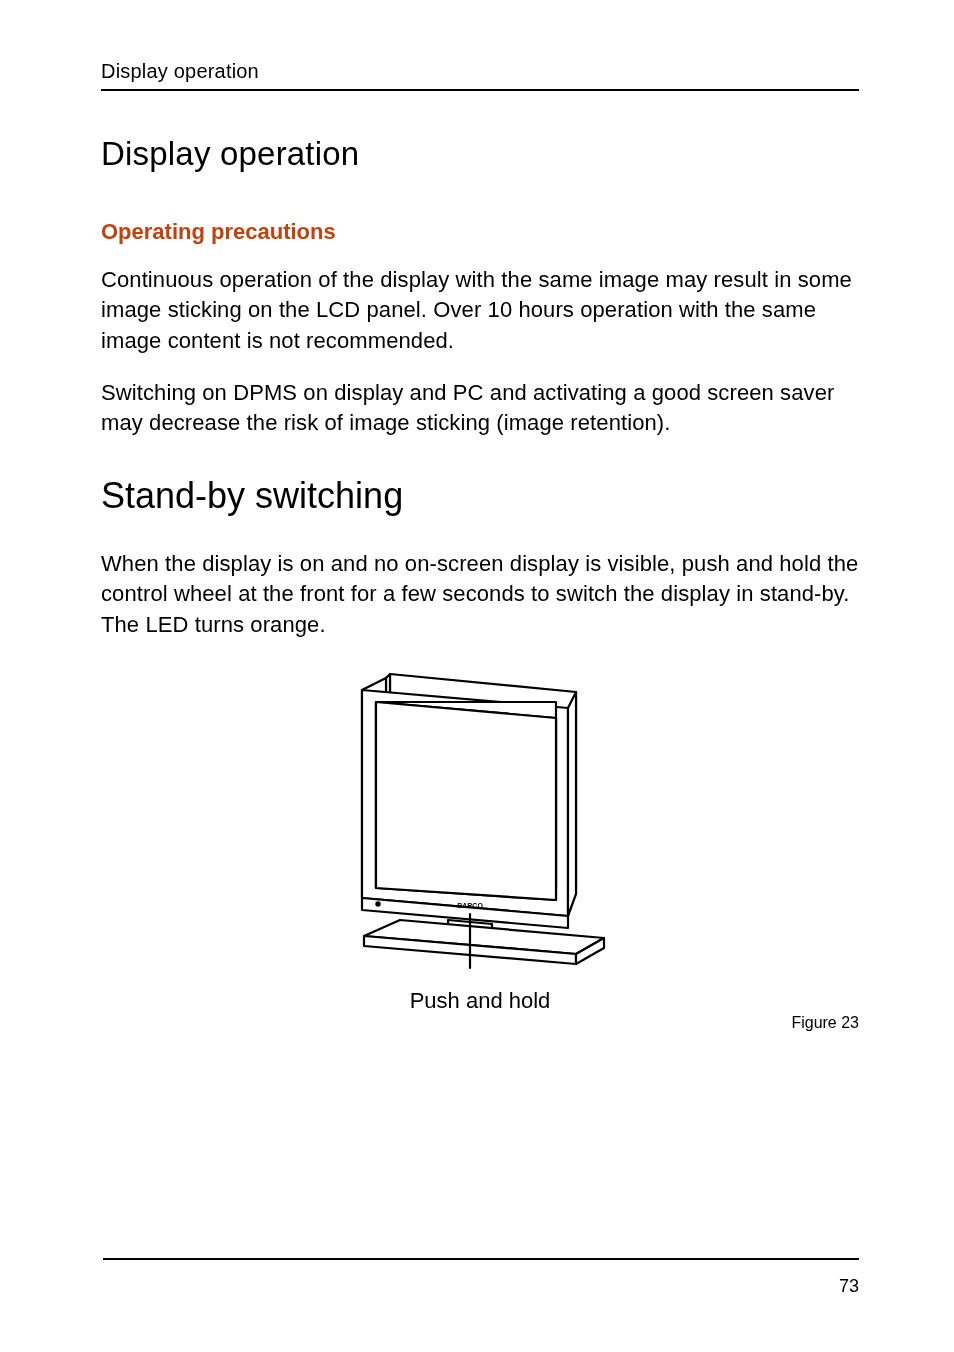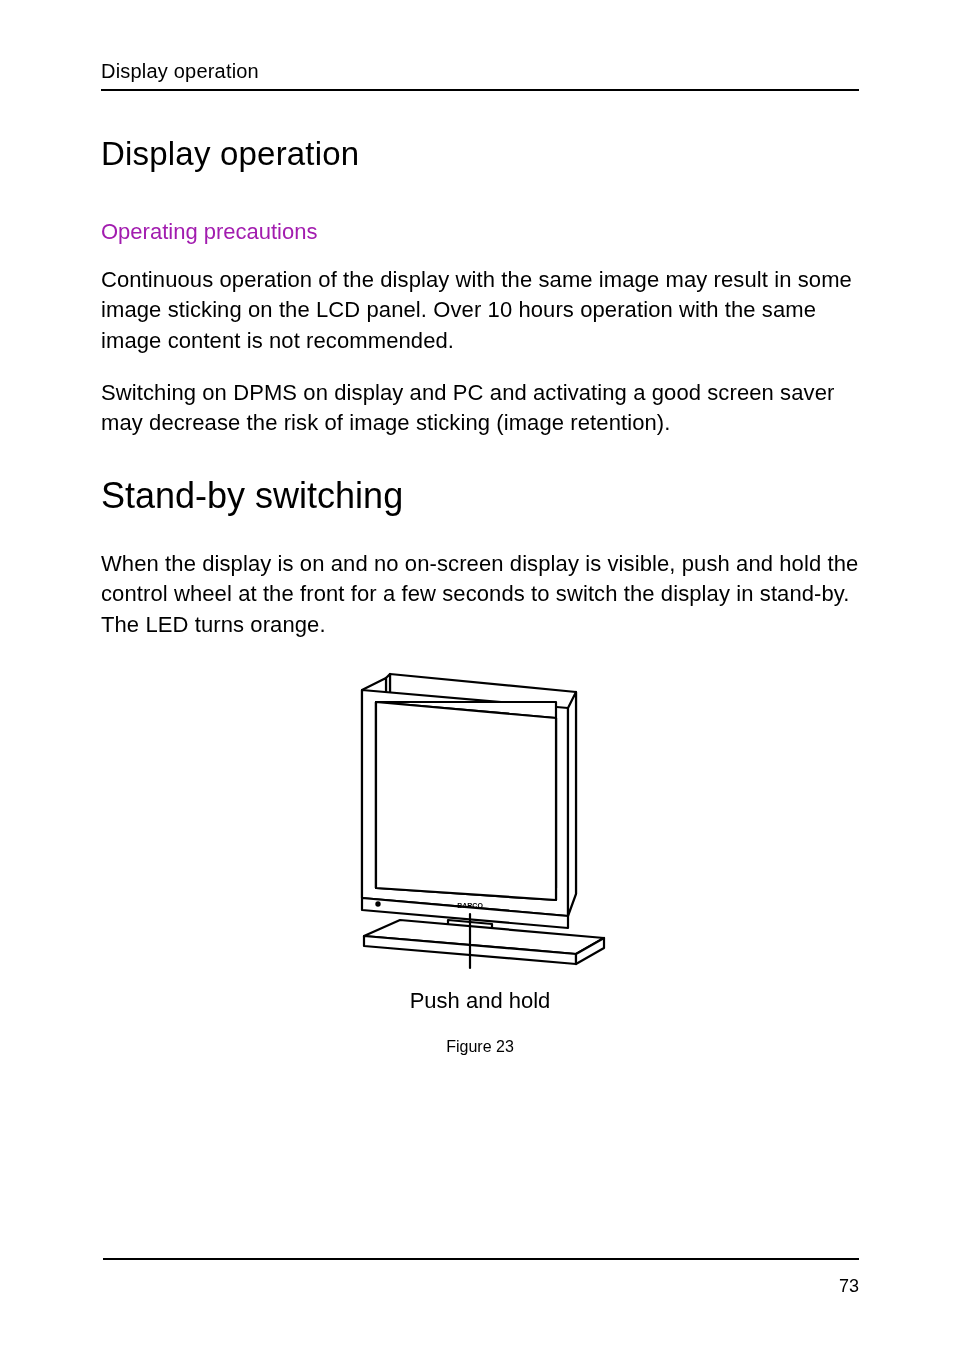--- a/index.html
+++ b/index.html
@@ -21,22 +21,22 @@
     letter-spacing: 0.2px;
   }
   .h1 {
     font-size: 33px;
     font-weight: 400;
     margin-bottom: 46px;
     letter-spacing: 0.2px;
   }
   .h3-blue {
     font-size: 22px;
-    font-weight: 400;
-    color: #a21caf;
+    font-weight: 700;
+    color: #c2410c;
     margin-bottom: 20px;
   }
   .para {
     font-size: 22px;
     line-height: 1.38;
     font-weight: 400;
     margin-bottom: 22px;
     letter-spacing: 0.1px;
   }
   .h2 {
@@ -52,23 +52,22 @@
   .figure-svg {
     display: inline-block;
   }
   .fig-label {
     display: block;
     font-size: 22px;
     font-weight: 400;
     margin-top: 6px;
   }
   .fig-caption {
-    text-align: center;
+    text-align: right;
     font-size: 16px;
-    margin-top: 24px;
     margin-bottom: 24px;
   }
   .footer {
     position: absolute;
     left: 103px;
     right: 95px;
     bottom: 55px;
   }
   .footer-rule {
     border-top: 2px solid #000;

